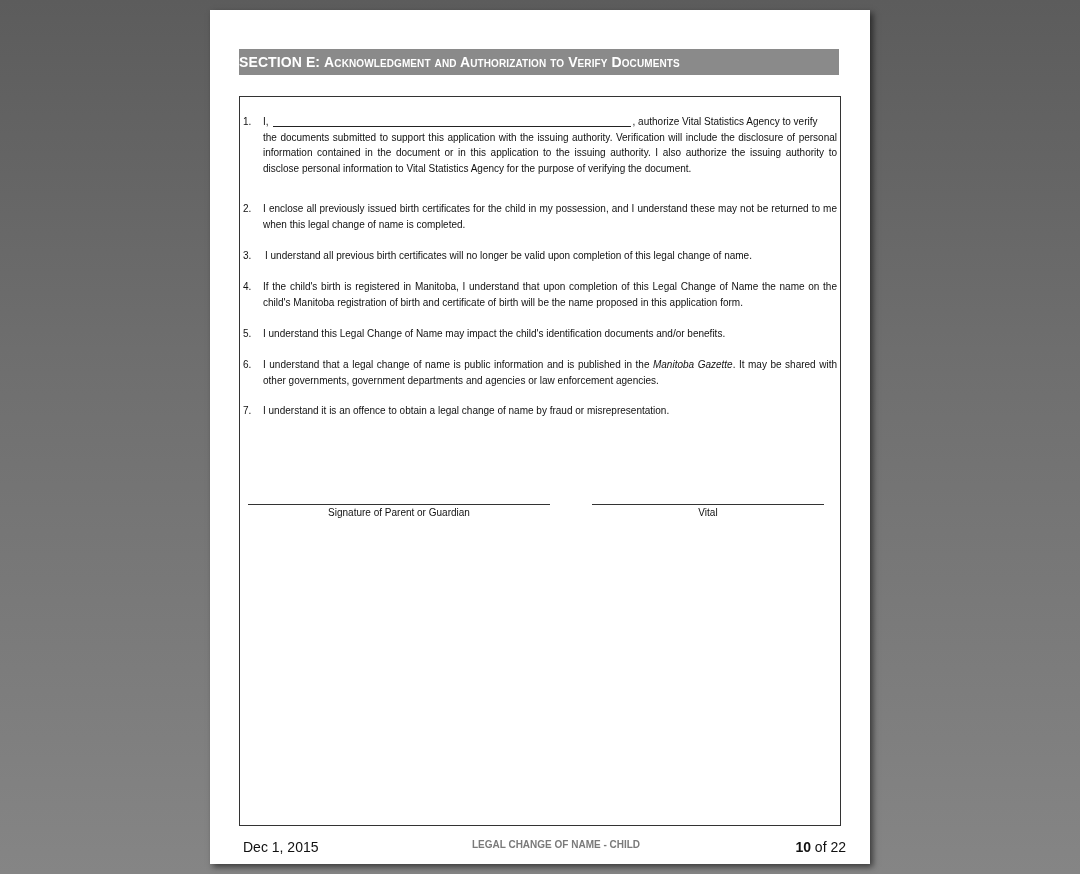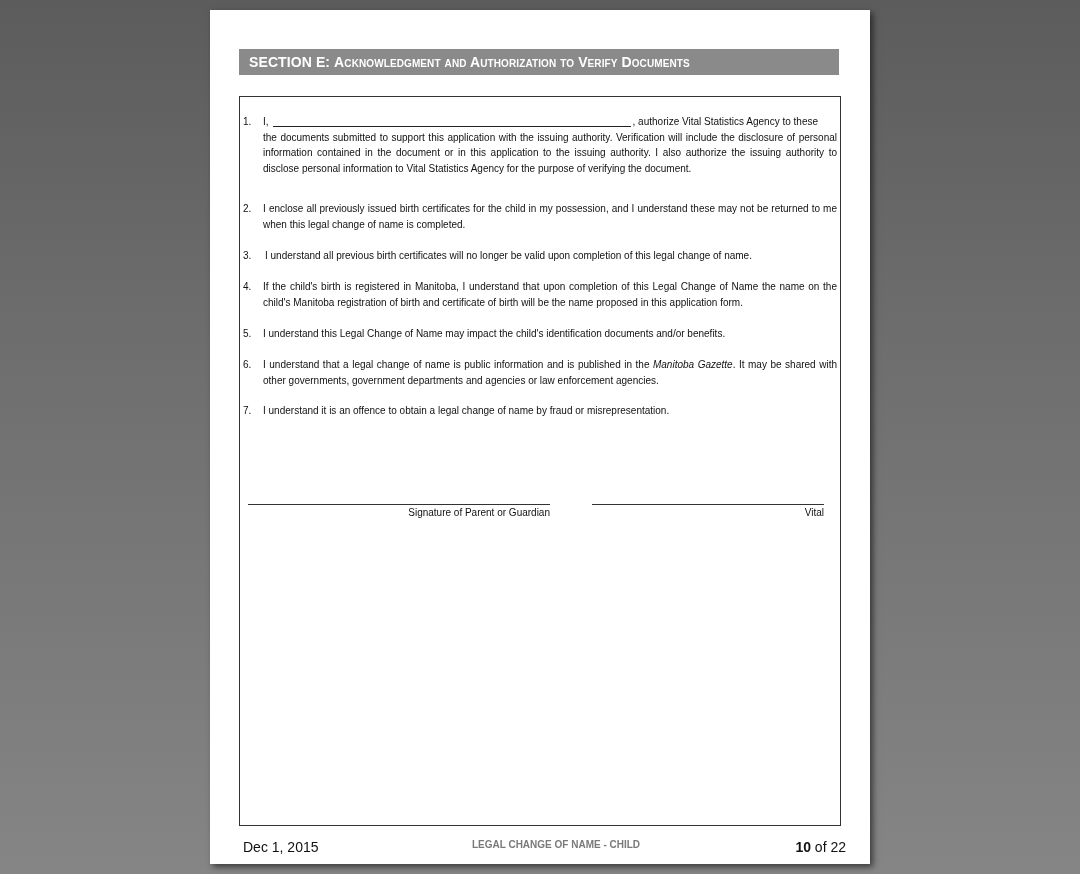--- a/index.html
+++ b/index.html
@@ -27,21 +27,21 @@
       position: absolute;
       left: 29px;
       top: 39px;
       width: 600px;
       height: 26px;
       background: #8a8a8a;
       color: #ffffff;
       font-weight: bold;
       font-size: 14px;
       line-height: 26px;
-      padding-left: 10px;
+      padding-left: 0;
       box-sizing: border-box;
       letter-spacing: 0.1px;
       white-space: nowrap;
     }
     .section-header .sc {
       font-variant: small-caps;
     }
     .content-box {
       position: absolute;
       left: 29px;
@@ -84,21 +84,21 @@
       font-size: 7.5px;
       line-height: 10px;
       padding-left: 132px;
       color: #222;
     }
     .sig {
       position: absolute;
       top: 407px;
       border-top: 1px solid #333;
       font-size: 10px;
-      text-align: right;
+      text-align: center;
       padding-top: 2px;
       color: #111;
     }
     .footer {
       position: absolute;
       top: 829px;
       font-size: 14px;
       color: #111;
     }
     .footer-center {
@@ -122,21 +122,21 @@
   </div>
 
   <div class="content-box">
 
     <div class="item" style="top:17px;">
       <span class="num">1.</span>
       <div class="body">
         <div class="line1">
           <span>I,</span>
           <span class="fill-line"></span>
-          <span>, authorize Vital Statistics Agency to these</span>
+          <span>, authorize Vital Statistics Agency to verify</span>
         </div>
         <div>the documents submitted to support this application with the issuing authority. Verification will include the disclosure of personal information contained in the document or in this application to the issuing authority. I also authorize the issuing authority to disclose personal information to Vital Statistics Agency for the purpose of verifying the document.</div>
       </div>
     </div>
 
     <div class="item" style="top:104px;">
       <span class="num">2.</span>
       <div class="body">I enclose all previously issued birth certificates for the child in my possession, and I understand these may not be returned to me when this legal change of name is completed.</div>
     </div>
 

